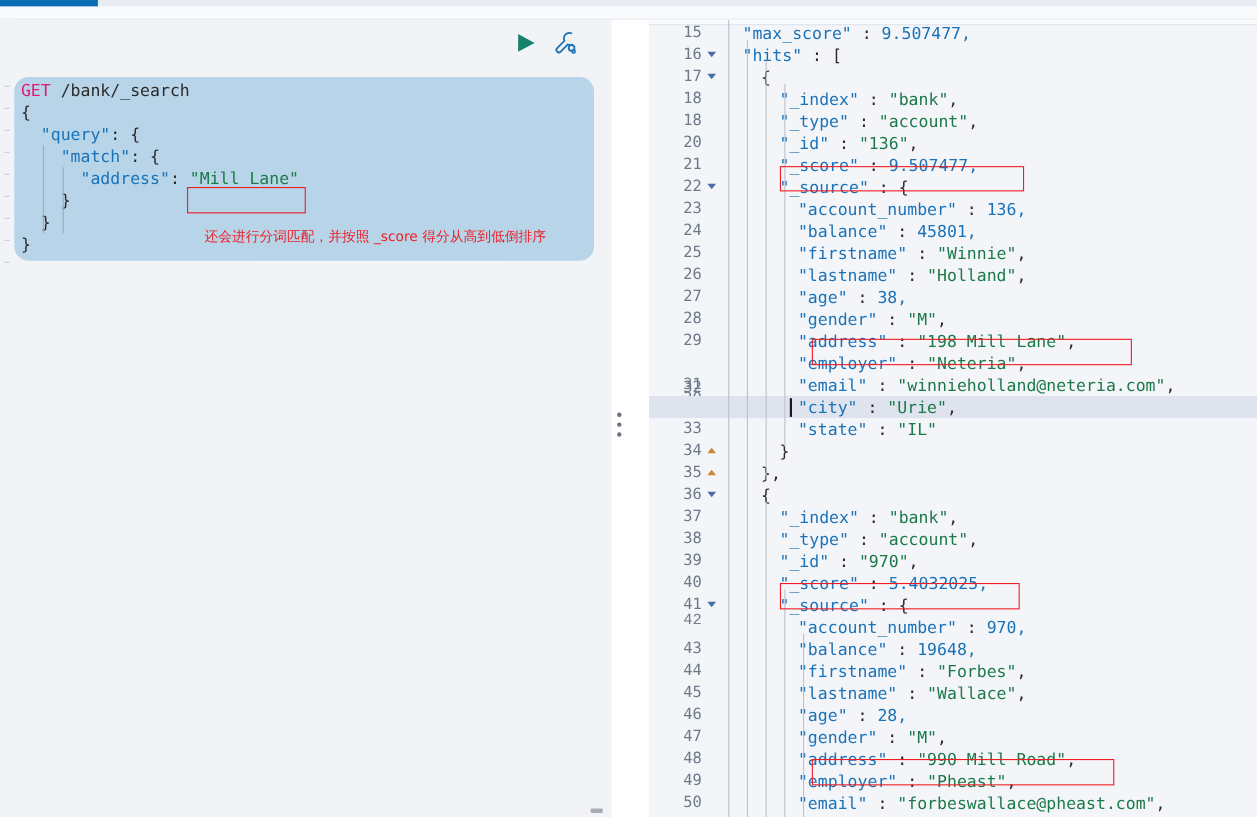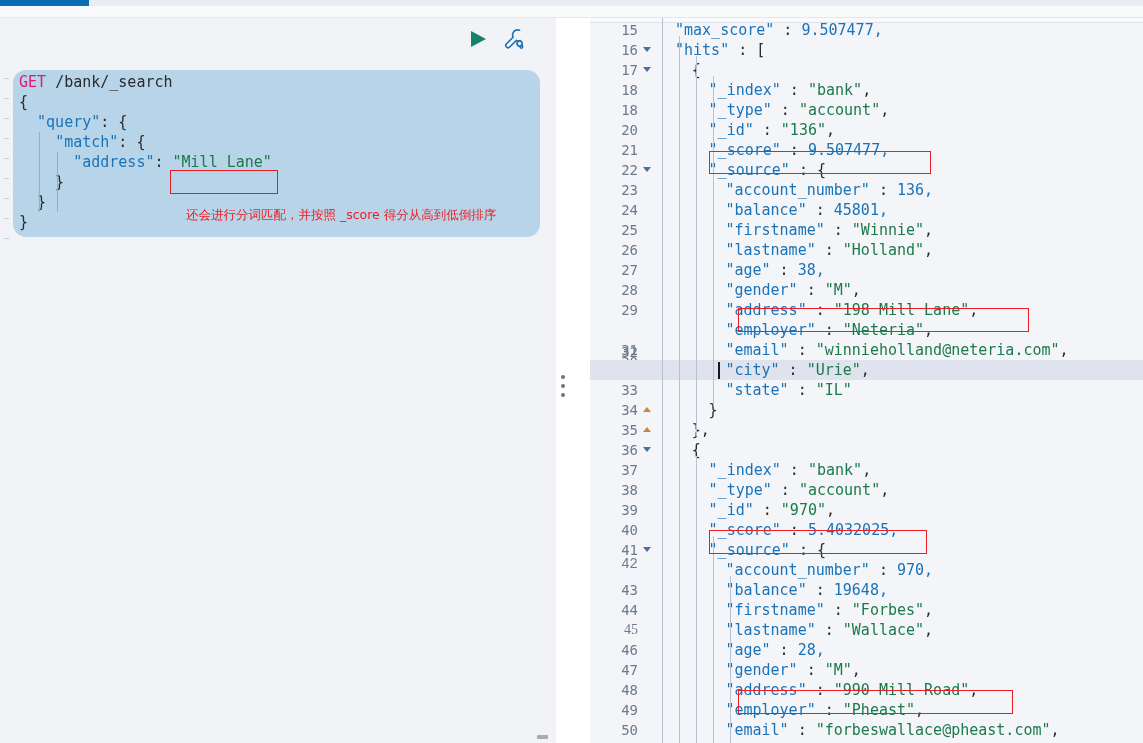--- a/index.html
+++ b/index.html
@@ -297,21 +297,21 @@
         <div class="outline-row" style="top: 542px;"></div>
         <div class="lineno" style="top: 536px; font-family: Liberation Mono, monospace;">42</div>
         <div class="rcode" style="top: 542px; left: 135.4px;"><span class="tok-key">"account_number"</span><span class="tok-punct"> : </span><span class="tok-key">970,</span></div>
         <div class="outline-row" style="top: 562px;"></div>
         <div class="lineno" style="top: 562px;">43</div>
         <div class="rcode" style="top: 562px; left: 135.4px;"><span class="tok-key">"balance"</span><span class="tok-punct"> : </span><span class="tok-key">19648,</span></div>
         <div class="outline-row" style="top: 582px;"></div>
         <div class="lineno" style="top: 582px;">44</div>
         <div class="rcode" style="top: 582px; left: 135.4px;"><span class="tok-key">"firstname"</span><span class="tok-punct"> : </span><span class="tok-str">"Forbes"</span><span class="tok-punct">,</span></div>
         <div class="outline-row" style="top: 602px;"></div>
-        <div class="lineno" style="top: 602px; font-family: Liberation Serif, serif;">45</div>
+        <div class="lineno" style="top: 602px;">45</div>
         <div class="rcode" style="top: 602px; left: 135.4px;"><span class="tok-key">"lastname"</span><span class="tok-punct"> : </span><span class="tok-str">"Wallace"</span><span class="tok-punct">,</span></div>
         <div class="outline-row" style="top: 622px;"></div>
         <div class="lineno" style="top: 622px;">46</div>
         <div class="rcode" style="top: 622px; left: 135.4px;"><span class="tok-key">"age"</span><span class="tok-punct"> : </span><span class="tok-key">28,</span></div>
         <div class="outline-row" style="top: 642px;"></div>
         <div class="lineno" style="top: 642px;">47</div>
         <div class="rcode" style="top: 642px; left: 135.4px;"><span class="tok-key">"gender"</span><span class="tok-punct"> : </span><span class="tok-str">"M"</span><span class="tok-punct">,</span></div>
         <div class="outline-row" style="top: 662px;"></div>
         <div class="lineno" style="top: 662px;">48</div>
         <div class="rcode" style="top: 662px; left: 135.4px;"><span class="tok-key">"address"</span><span class="tok-punct"> : </span><span class="tok-str">"990 Mill Road"</span><span class="tok-punct">,</span></div>

